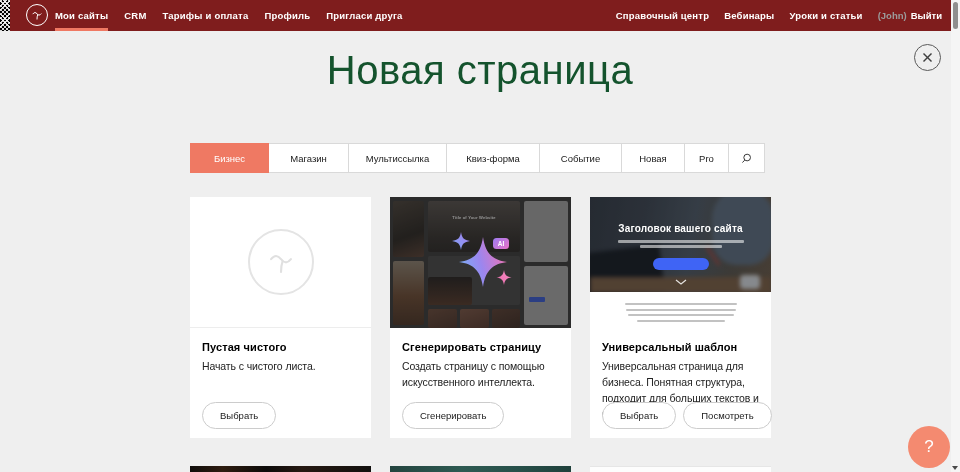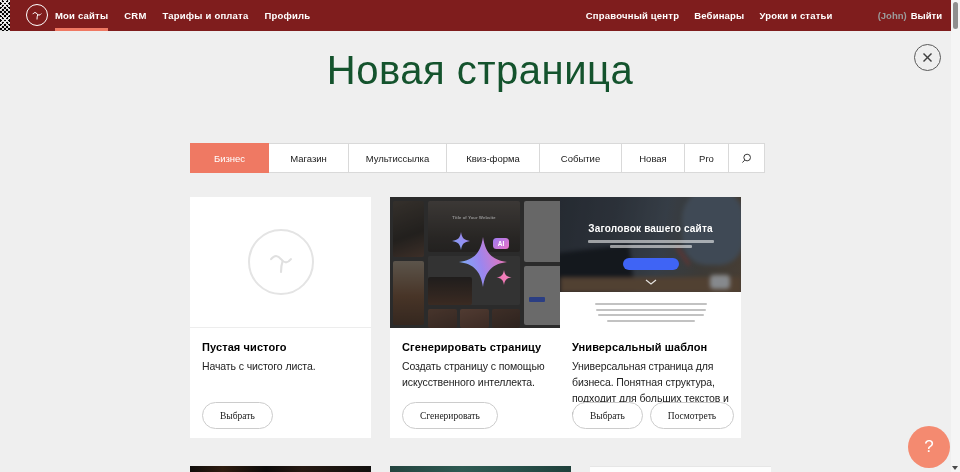--- a/index.html
+++ b/index.html
@@ -12,21 +12,21 @@
   .edge-pattern { position:absolute; left:0; top:0; width:10px; height:31px; background-color:#000;
     background-image:
       repeating-linear-gradient(45deg, rgba(255,255,255,.85) 0 1px, transparent 1px 3px),
       repeating-linear-gradient(-45deg, rgba(255,255,255,.85) 0 1px, transparent 1px 3px); }
   .logo-circle { position:absolute; left:26px; top:4px; width:22px; height:22px; border:1.4px solid #fff; border-radius:50%;
     display:flex; align-items:center; justify-content:center; color:#fff; }
   .nav-left { position:absolute; left:55px; top:0; height:31px; display:flex; align-items:center; gap:16px; }
   .nav-right { position:absolute; right:18px; top:0; height:31px; display:flex; align-items:center; gap:15px; }
   .nav-item { position:relative; height:31px; display:flex; align-items:center; color:#fff; font-size:9.5px; font-weight:700; letter-spacing:.2px; cursor:pointer; white-space:nowrap; }
   .nav-item .active-underline { position:absolute; left:0; right:0; bottom:0; height:3px; background:#ef7963; }
-  .user-block { display:flex; align-items:center; gap:4px; font-size:9.5px; font-weight:700;margin-left:30px; }
+  .user-block { display:flex; align-items:center; gap:4px; font-size:9.5px; font-weight:700; }
   .user-name { color:#9b9b9b; }
   .logout { color:#fff; cursor:pointer; }
 
   
   .scrollbar { position:absolute; right:0; top:0; width:9px; height:472px; background:#f5f5f5; z-index:50; }
   .scroll-thumb { position:absolute; left:2px; top:2px; width:5px; height:27px; background:#8f8f8f; border-radius:2.5px; }
   .scroll-arrow { position:absolute; left:1px; bottom:2px; width:0; height:0; border-left:3.5px solid transparent; border-right:3.5px solid transparent; border-top:4px solid #4a4a4a; }
 
   
   .page-title { position:absolute; left:0; top:48px; width:960px; text-align:center; font-size:40px; font-weight:300; color:#14532d; letter-spacing:.5px; }
@@ -36,21 +36,21 @@
 
   
   .tabs { position:absolute; left:190px; top:143px; width:581px; height:30px; display:flex; }
   .tab { background:#fff; border:1px solid #d9d9d9; margin-left:-1px; display:flex; align-items:center; justify-content:center; font-size:9.5px; color:#1a1a1a; cursor:pointer; white-space:nowrap; }
   .tab:first-child { margin-left:0; }
   .tab.active { background:#ef7963; border-color:#ef7963; color:#fff; z-index:2; }
   .tab-w0{width:79px}.tab-w1{width:81px}.tab-w2{width:99px}.tab-w3{width:94px}.tab-w4{width:83px}.tab-w5{width:64px}.tab-w6{width:45px}.tab-w7{width:37px}
 
   
   .card { position:absolute; top:197px; width:181px; height:241px; background:#fff; }
-  .card-1{left:190px}.card-2{left:390px}.card-3{left:560px}
+  .card-1{left:190px}.card-2{left:390px}.card-3{left:590px}
   .preview { position:relative; width:181px; height:131px; overflow:hidden; }
   .preview-blank { background:#fff; border-bottom:1px solid #ededed; display:flex; align-items:center; justify-content:center; }
   .blank-logo { width:66px; height:66px; border:2px solid #e4e4e4; border-radius:50%; display:flex; align-items:center; justify-content:center; color:#e0e0e0; }
 
   
   .preview-ai { background:#3a3a3a; }
   .thumb { position:absolute; border-radius:2px; }
   .ai-overlay { position:absolute; inset:0; background:rgba(25,25,25,.42); }
   .tiny-title { position:absolute; left:38px; top:18px; width:92px; text-align:center; font-size:4px; font-weight:700; color:rgba(255,255,255,.9); letter-spacing:.2px; }
   .sparkle { position:absolute; left:58px; top:34px; z-index:3; }
@@ -66,21 +66,21 @@
   .hero-line { position:absolute; left:50%; transform:translateX(-50%); height:2.5px; background:rgba(255,255,255,.55); border-radius:1px; z-index:2; }
   .hero-btn { position:absolute; left:50%; top:61px; transform:translateX(-50%); width:56px; height:12px; background:#3f64f5; border-radius:7px; z-index:2; }
   .hero-chevron { position:absolute; left:50%; top:82px; transform:translateX(-50%); z-index:2; }
   .tpl-white { position:absolute; left:0; top:95px; width:181px; height:36px; background:#fff; padding-top:11px; }
   .tpl-line { height:2px; background:#c2c2c2; border-radius:1px; margin:0 auto 3.5px auto; }
 
   .card-body { padding:13px 12px 0 12px; }
   .card-title { font-size:11px; font-weight:700; color:#000; letter-spacing:.1px; }
   .card-desc { margin-top:6px; font-size:10.5px; line-height:1.5; color:#222; letter-spacing:-.1px; }
   .card-actions { position:absolute; left:12px; bottom:9px; display:flex; gap:7px; }
-  .pill-btn { height:27px; padding:0 17px; background:#fff; border:1px solid #ccc; border-radius:14px; font-size:9.5px; color:#1a1a1a; display:flex; align-items:center; justify-content:center; cursor:pointer; font-family:Liberation Serif, serif; white-space:nowrap; }
+  .pill-btn { height:27px; padding:0 17px; background:#fff; border:1px solid #ccc; border-radius:14px; font-size:9.5px; color:#1a1a1a; display:flex; align-items:center; justify-content:center; cursor:pointer; font-family:Liberation Sans, sans-serif; white-space:nowrap; }
 
   
   .next-card { position:absolute; top:466px; width:181px; height:10px; }
   .next-1 { left:190px; background:linear-gradient(90deg,#100d0b 0%,#2e1c10 18%,#0d0b0a 42%,#261912 62%,#12100e 100%); }
   .next-2 { left:390px; background:linear-gradient(90deg,#24443f,#2e5a52 40%,#27504a 70%,#1f403b); }
   .next-3 { left:590px; background:#fdfdfd; border-top:1px solid #e6e6e6; }
 
   .help-bubble { position:absolute; left:908px; top:426px; width:42px; height:42px; border-radius:50%; background:#f48a70; color:#fff; font-size:17px; font-weight:400; display:flex; align-items:center; justify-content:center; cursor:pointer; z-index:40; }
 </style>
 </head>
@@ -102,20 +102,23 @@
         <span class="active-underline"></span>
       </div>
       <div class="nav-item">
           <span>CRM</span>
         </div>
       <div class="nav-item">
           <span>Тарифы и оплата</span>
         </div>
       <div class="nav-item">
           <span>Профиль</span>
+        </div>
+      <div class="nav-item">
+          <span>Пригласи друга</span>
         </div>
     </div>
     <div class="nav-right">
       <div class="nav-item">
           <span>Справочный центр</span>
         </div>
       <div class="nav-item">
           <span>Вебинары</span>
         </div>
       <div class="nav-item">

